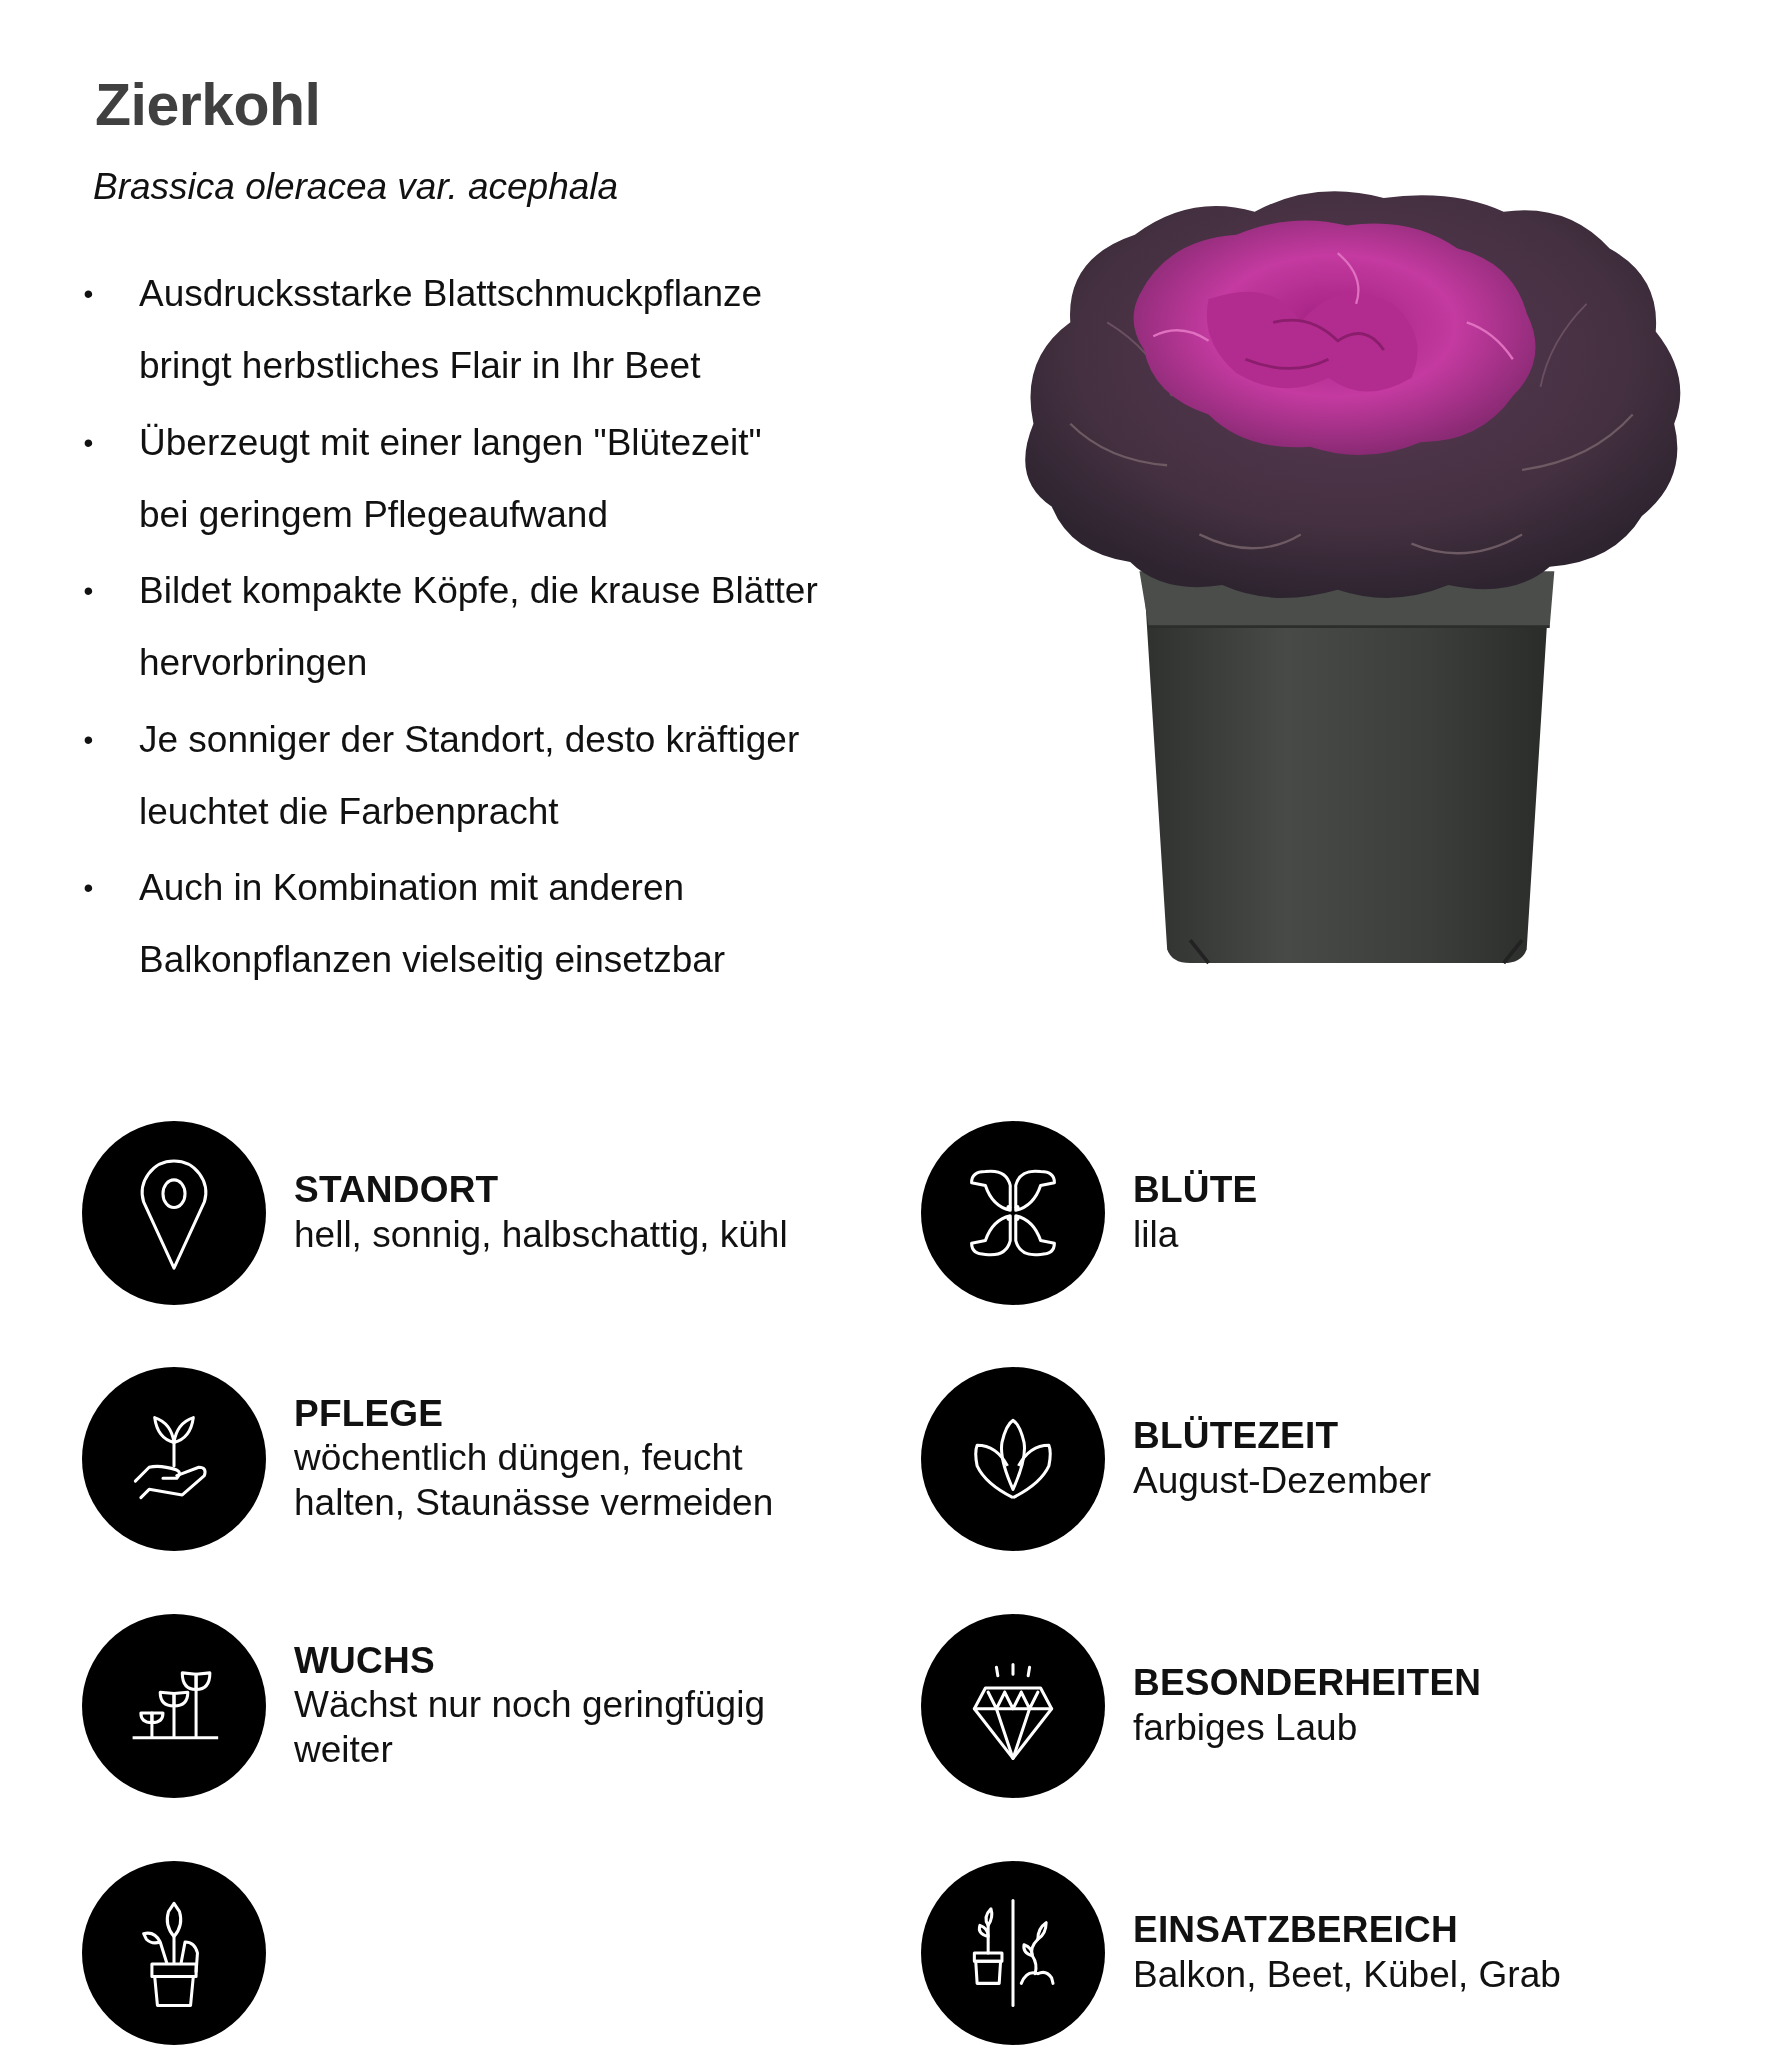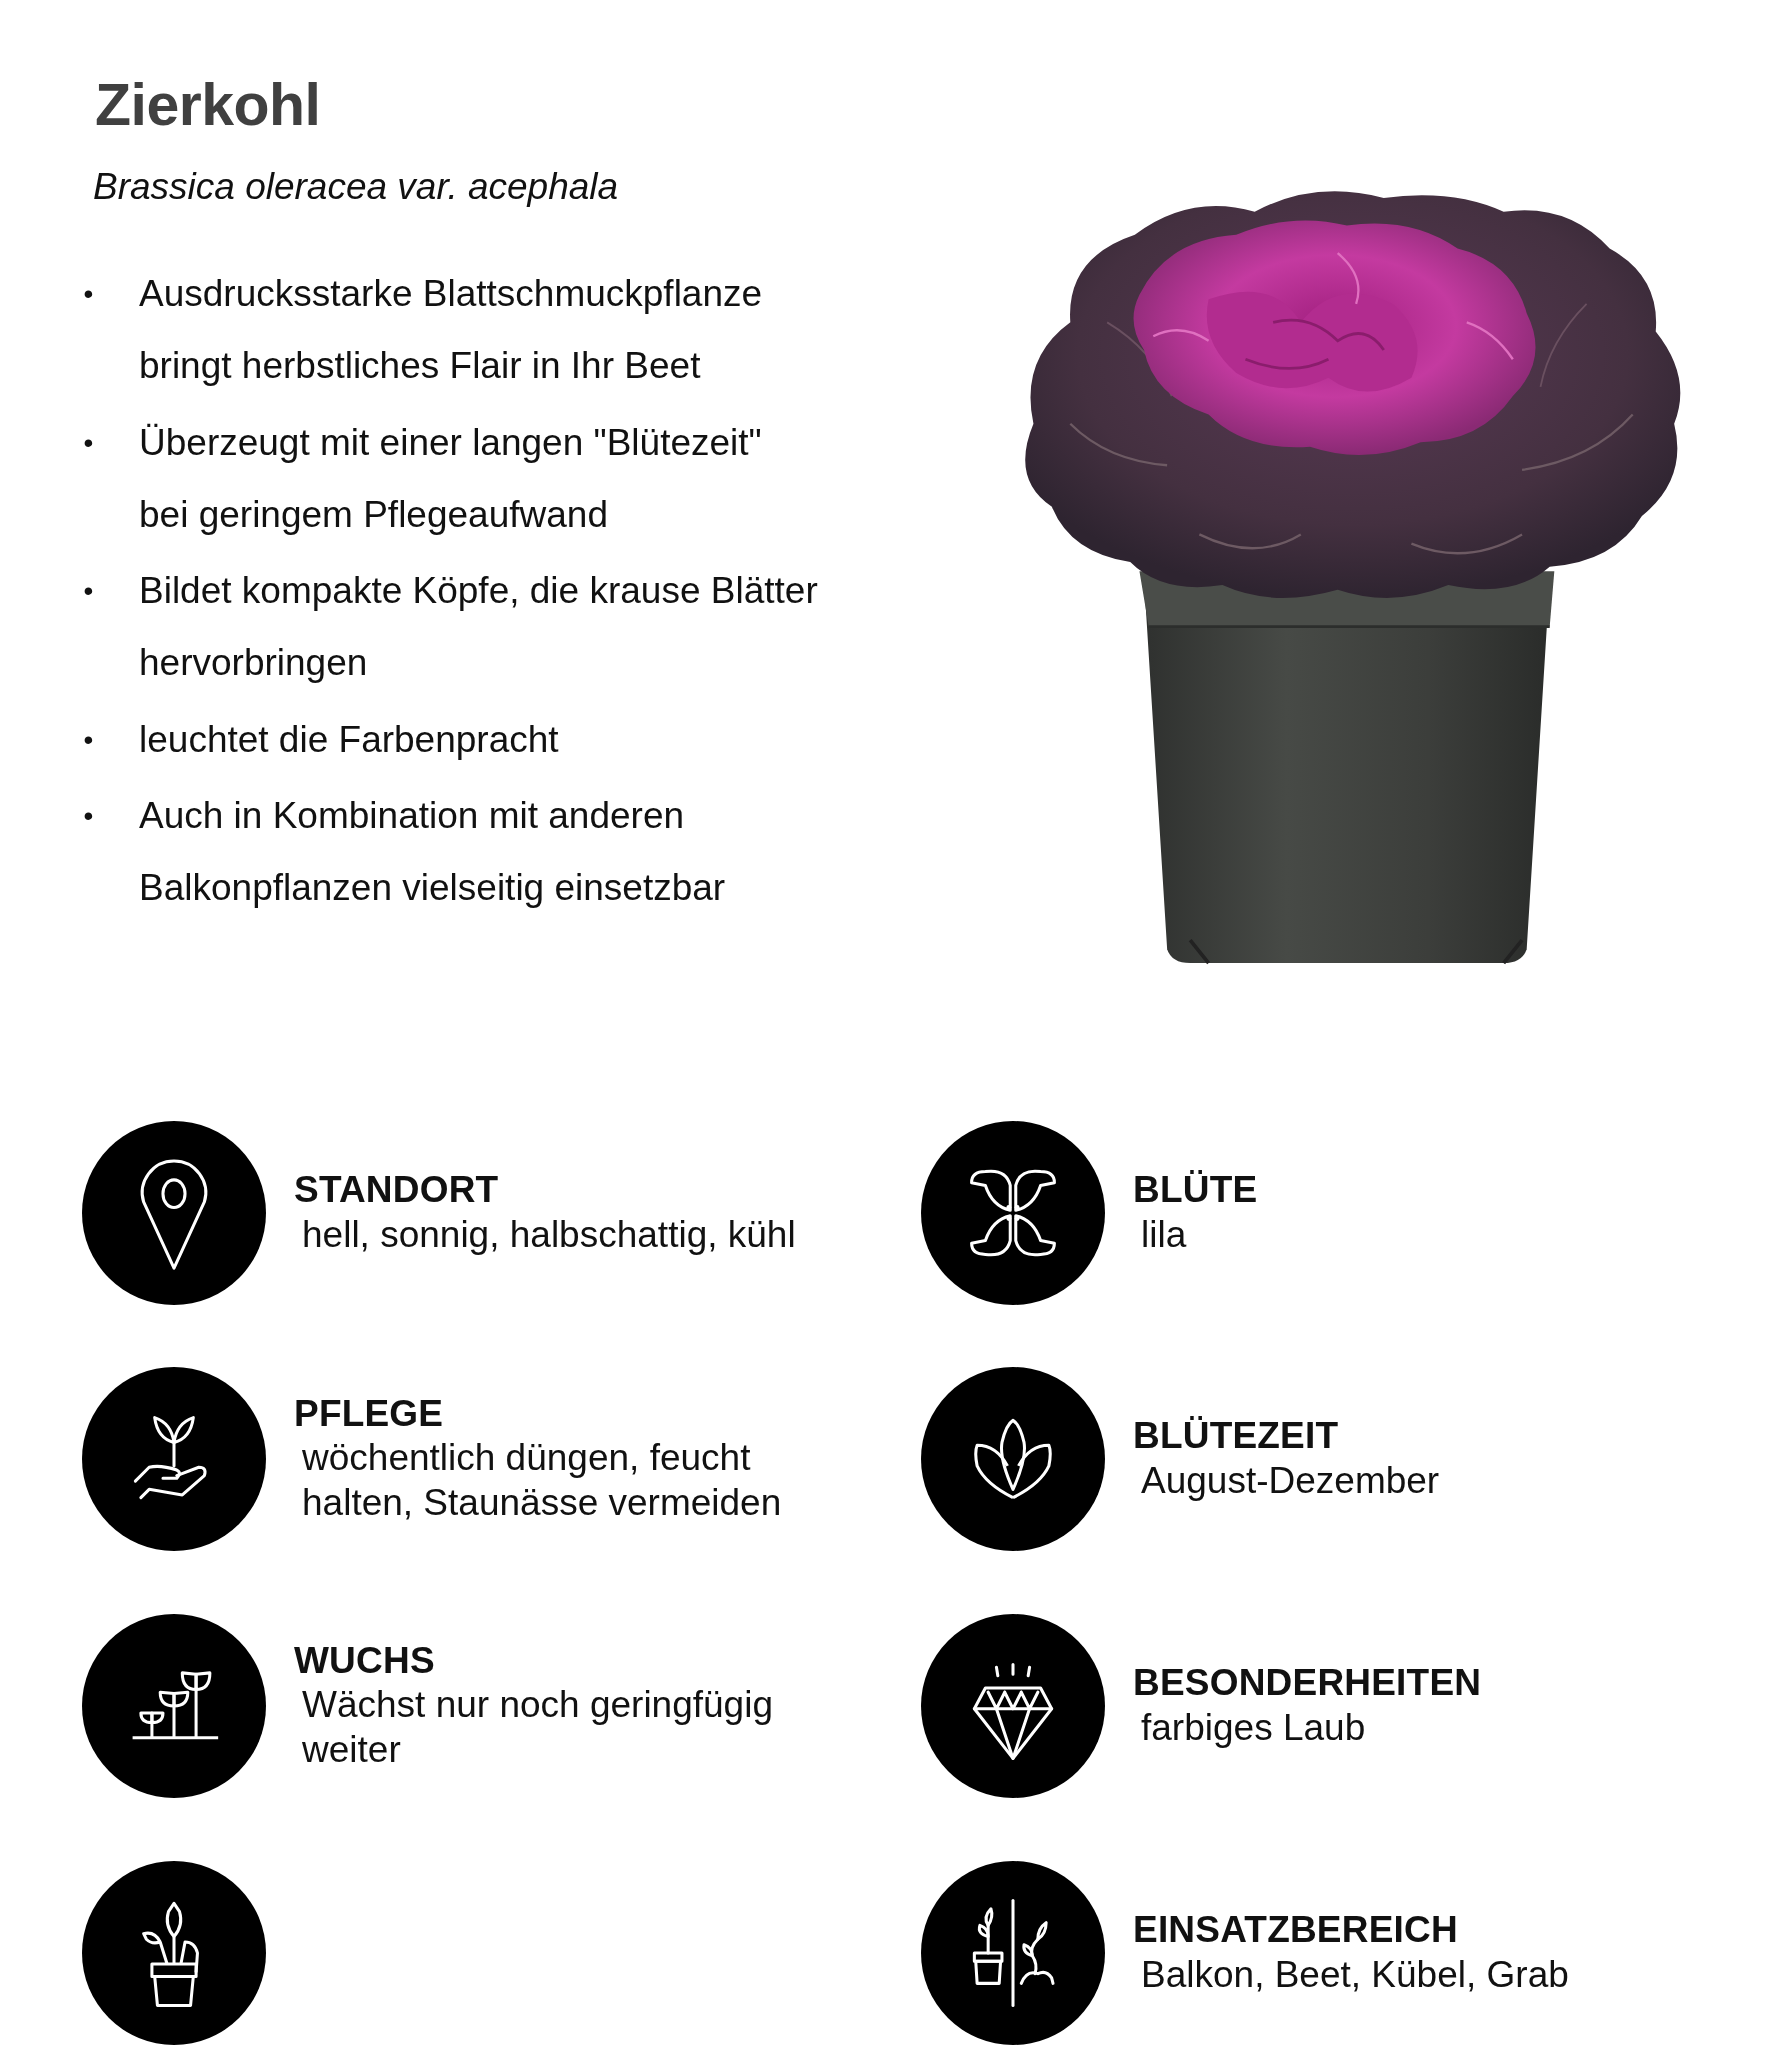--- a/index.html
+++ b/index.html
@@ -14,21 +14,21 @@
   .bullet .dot { position:absolute; left:4.6px; top:0; font-size:28px; line-height:72px; }
   .bullet .line { display:block; white-space:nowrap; }
   .photo { position:absolute; left:1015px; top:184px; width:673px; height:793px; }
   .grid { position:absolute; left:0; top:0; width:1771px; height:1856px; pointer-events:none; }
   .feature { position:absolute; width:821px; height:194px; pointer-events:auto; }
   .badge { position:absolute; left:0; top:0; width:184px; height:184px; border-radius:50%; background:#000;
            display:flex; align-items:center; justify-content:center; }
   .badge svg { width:138px; height:138px; }
   .ftext { position:absolute; left:212px; top:0; height:184px; display:flex; flex-direction:column; justify-content:center; }
   .fhead { font-size:37px; font-weight:700; line-height:1.15; letter-spacing:0.2px; }
-  .fval { font-size:37px; line-height:1.22; white-space:pre-line;margin-left:8px; }
+  .fval { font-size:37px; line-height:1.22; white-space:pre-line; }
 </style>
 </head>
 <body>
 
 <h1 class="title">Zierkohl</h1>
 <p class="subtitle">Brassica oleracea var. acephala</p>
 
 <ul class="bullets">
   <li class="bullet">
     <span class="dot">•</span>
@@ -40,20 +40,21 @@
     <span class="line">Überzeugt mit einer langen "Blütezeit"</span>
     <span class="line">bei geringem Pflegeaufwand</span>
   </li>
   <li class="bullet">
     <span class="dot">•</span>
     <span class="line">Bildet kompakte Köpfe, die krause Blätter</span>
     <span class="line">hervorbringen</span>
   </li>
   <li class="bullet">
     <span class="dot">•</span>
+    <span class="line">Je sonniger der Standort, desto kräftiger</span>
     <span class="line">leuchtet die Farbenpracht</span>
   </li>
   <li class="bullet">
     <span class="dot">•</span>
     <span class="line">Auch in Kombination mit anderen</span>
     <span class="line">Balkonpflanzen vielseitig einsetzbar</span>
   </li>
 </ul>
 
 <div class="photo">

